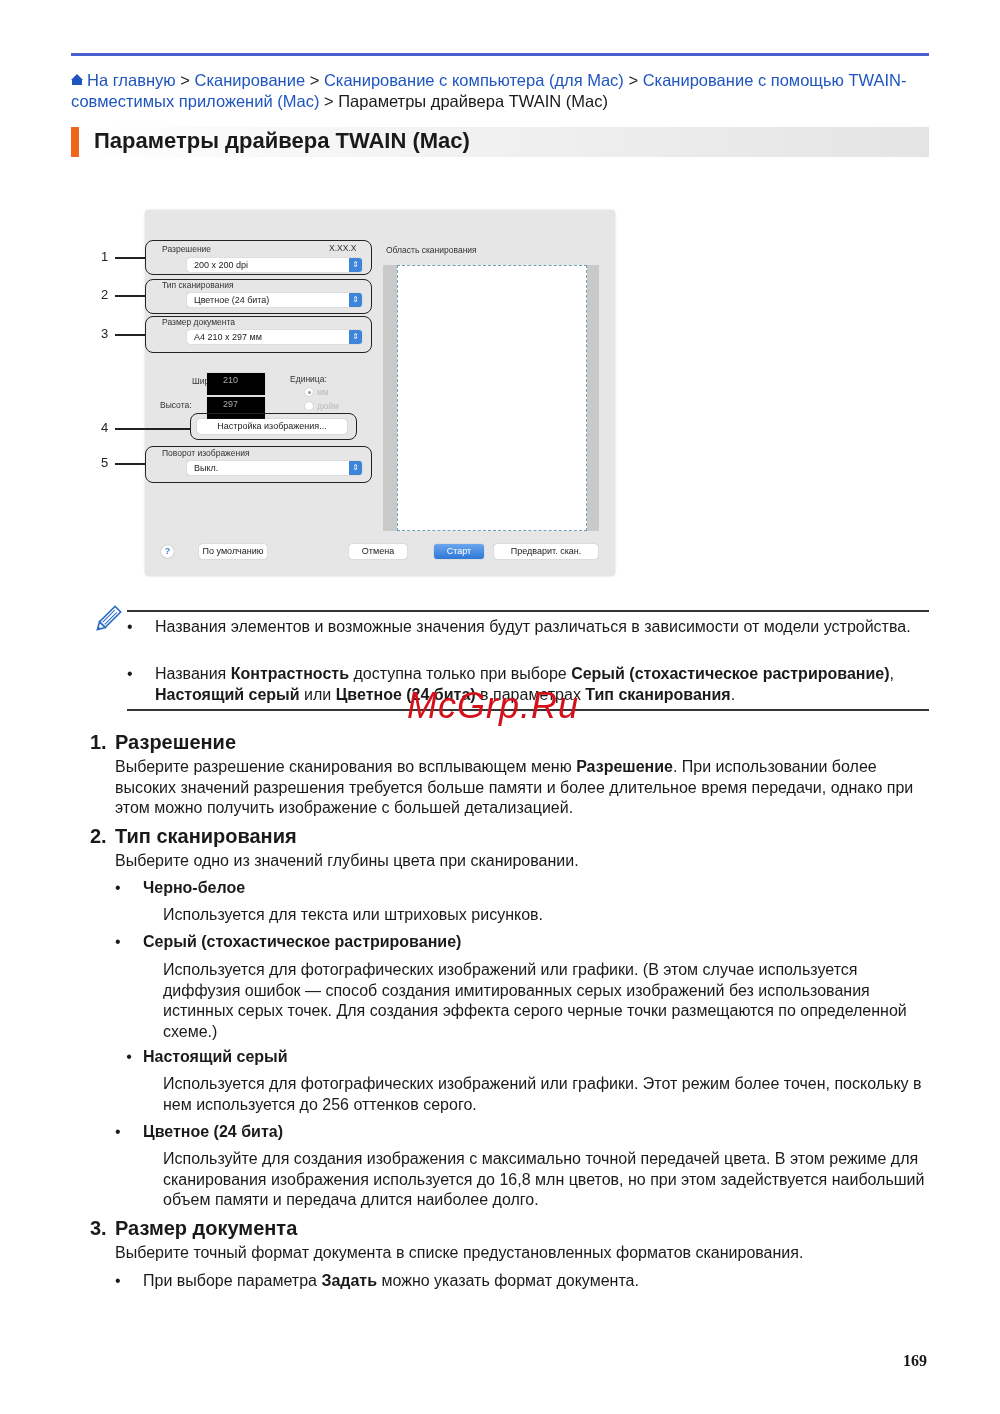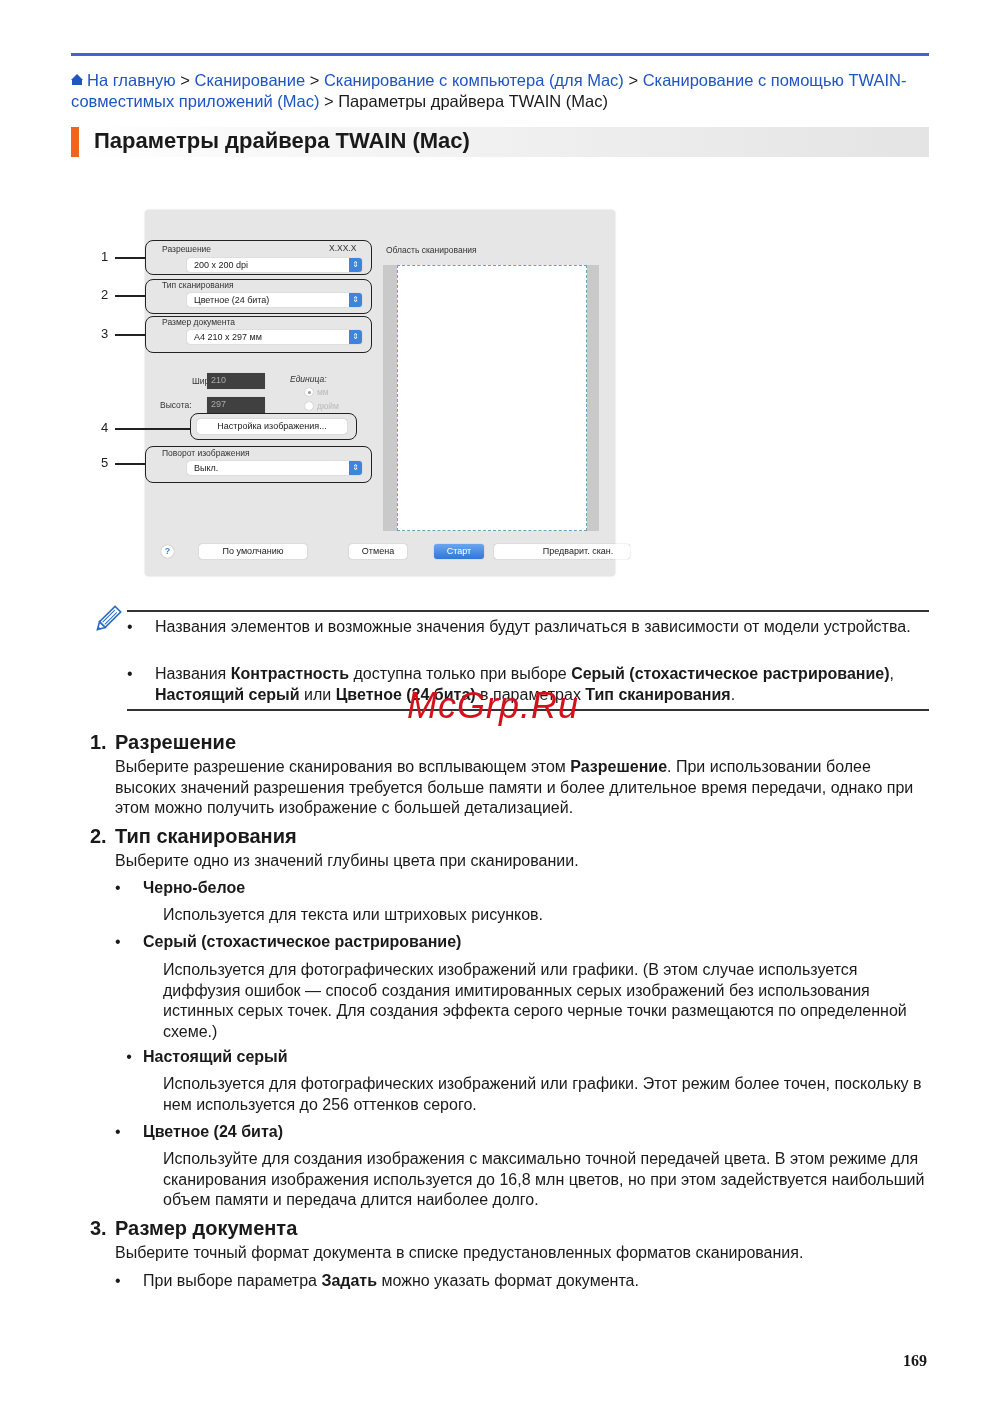--- a/index.html
+++ b/index.html
@@ -12,21 +12,21 @@
   .title-bar { position:absolute; left:71px; top:127px; width:858px; height:30px; background:linear-gradient(to right,#ffffff 0%,#f3f3f3 40%,#e4e4e4 100%); }
   .title-accent { position:absolute; left:0; top:0; width:8px; height:30px; background:#f0641e; }
   .page-title { position:absolute; left:23px; top:1px; font-size:22px; font-weight:bold; color:#1a1a1a; }
 
   
   .dialog { position:absolute; left:145px; top:210px; width:470px; height:366px; background:#e6e6e6; border-radius:4px; box-shadow:0 0 2px #c9c9c9; }
   .dlg-titlebar { height:18px; background:linear-gradient(#ececec,#dedede); border-bottom:1px solid #cfcfcf; text-align:center; font-size:9px; line-height:18px; color:#555; border-radius:4px 4px 0 0; }
   .dlg-label { position:absolute; font-size:8.5px; color:#333; }
   .dlg-select { position:absolute; height:14px; background:#fff; border-radius:3px; box-shadow:0 0 1px #999; font-size:9px; line-height:14px; color:#222; padding-left:7px; box-sizing:border-box; }
   .dlg-select .arrows { position:absolute; right:0; top:0; width:13px; height:14px; background:#3d85d8; border-radius:0 3px 3px 0; color:#fff; font-size:8px; text-align:center; line-height:14px; }
-  .dlg-input { position:absolute; height:16px; background:#404040; font-size:9px; line-height:14px; color:#aaa; padding-left:4px; box-sizing:border-box; box-shadow:0 0 1px #bbb; }
+  .dlg-input { position:absolute; height:22px; background:#000000; font-size:9px; line-height:14px; color:#aaa; padding-left:16px; box-sizing:border-box; box-shadow:0 0 1px #bbb; }
   .dlg-btn { position:absolute; height:15px; background:#fff; border-radius:3px; box-shadow:0 0 1px #888; font-size:9px; line-height:15px; text-align:center; color:#222; }
   .dlg-btn.primary { background:linear-gradient(#6aa6ee,#2f78d6); color:#fff; }
   .radio { position:absolute; width:8px; height:8px; border-radius:50%; background:#fff; box-shadow:0 0 1px #999; }
   .radio.on::after { content:""; position:absolute; left:2.5px; top:2.5px; width:3px; height:3px; background:#999; border-radius:50%; }
   .help-btn { position:absolute; width:13px; height:13px; border-radius:50%; background:#fff; box-shadow:0 0 1px #888; color:#3d85d8; font-size:9px; font-weight:bold; text-align:center; line-height:13px; }
   .scan-area { position:absolute; left:238px; top:55px; width:216px; height:266px; background:#c9c9c9; }
   .scan-paper { position:absolute; left:14px; top:0; width:188px; height:264px; background:#fff; border:1px dashed #6aa0b8; }
 
   .callout-box { position:absolute; border:1.5px solid #222; border-radius:8px; }
   .callout-num { position:absolute; font-size:13px; color:#222; }
@@ -81,41 +81,41 @@
   <div class="dlg-select" style="left:42px;top:83px;width:175px;"><span>Цветное (24 бита)</span><span class="arrows">⇕</span></div>
 
   <div class="dlg-label" style="left:17px;top:107px;">Размер документа</div>
   <div class="dlg-select" style="left:42px;top:120px;width:175px;"><span>A4  210 x 297 мм</span><span class="arrows">⇕</span></div>
 
   <div class="dlg-label" style="left:15px;top:166px;padding-left:32px;">Ширина:</div>
   <div class="dlg-input" style="left:62px;top:163px;width:58px;">210</div>
   <div class="dlg-label" style="left:15px;top:190px;">Высота:</div>
   <div class="dlg-input" style="left:62px;top:187px;width:58px;">297</div>
 
-  <div class="dlg-label" style="left:145px;top:164px;font-style:italic;">Единица:</div>
+  <div class="dlg-label" style="left:145px;top:164px;">Единица:</div>
   <div class="radio on" style="left:160px;top:178px;"></div>
   <div class="dlg-label" style="left:172px;top:177px;color:#bbb;">мм</div>
   <div class="radio" style="left:160px;top:192px;"></div>
   <div class="dlg-label" style="left:172px;top:191px;color:#bbb;">дюйм</div>
 
   <div class="dlg-btn" style="left:52px;top:209px;width:150px;">Настройка изображения...</div>
 
   <div class="dlg-label" style="left:17px;top:238px;">Поворот изображения</div>
   <div class="dlg-select" style="left:42px;top:251px;width:175px;"><span>Выкл.</span><span class="arrows">⇕</span></div>
 
   <div class="dlg-label" style="left:241px;top:35px;">Область сканирования</div>
   <div class="scan-area">
     <div class="scan-paper"></div>
   </div>
 
   <div class="help-btn" style="left:16px;top:335px;">?</div>
-  <div class="dlg-btn" style="left:54px;top:334px;width:108px;">По умолчанию</div>
+  <div class="dlg-btn" style="left:54px;top:334px;width:68px;">По умолчанию</div>
   <div class="dlg-btn" style="left:204px;top:334px;width:58px;">Отмена</div>
   <div class="dlg-btn primary" style="left:289px;top:334px;width:50px;">Старт</div>
-  <div class="dlg-btn" style="left:349px;top:334px;width:104px;padding-left:32px;">Предварит. скан.</div>
+  <div class="dlg-btn" style="left:349px;top:334px;width:104px;">Предварит. скан.</div>
 </div>
 
 <div class="callout-box" style="left:145px;top:240px;width:225px;height:33px;"></div>
 <div class="callout-box" style="left:145px;top:279px;width:225px;height:33px;"></div>
 <div class="callout-box" style="left:145px;top:316px;width:225px;height:35px;"></div>
 <div class="callout-box" style="left:190px;top:413px;width:165px;height:25px;"></div>
 <div class="callout-box" style="left:145px;top:446px;width:225px;height:35px;"></div>
 
 <div class="callout-num" style="left:101px;top:249px;">1</div>
 <div class="callout-line" style="left:115px;top:257px;width:30px;"></div>
@@ -145,21 +145,21 @@
 </div>
 <div class="note" style="top:663px;">
   <span class="bullet">•</span>
   <span class="txt"><span>Названия </span><b>Контрастность</b><span> доступна только при выборе </span><b>Серый (стохастическое растрирование)</b><span>, </span><b>Настоящий серый</b><span> или </span><b>Цветное (24 бита)</b><span> в параметрах </span><b>Тип сканирования</b><span>.</span></span>
 </div>
 <div class="rule" style="left:127px;top:709px;width:802px;"></div>
 
 <div class="watermark">McGrp.Ru</div>
 
 <div class="sec-head" style="top:731px;"><span class="num">1.</span><span>Разрешение</span></div>
-<div class="para" style="top:757px;"><span>Выберите разрешение сканирования во всплывающем этом </span><b>Разрешение</b><span>. При использовании более высоких значений разрешения требуется больше памяти и более длительное время передачи, однако при этом можно получить изображение с большей детализацией.</span></div>
+<div class="para" style="top:757px;"><span>Выберите разрешение сканирования во всплывающем меню </span><b>Разрешение</b><span>. При использовании более высоких значений разрешения требуется больше памяти и более длительное время передачи, однако при этом можно получить изображение с большей детализацией.</span></div>
 
 <div class="sec-head" style="top:825px;"><span class="num">2.</span><span>Тип сканирования</span></div>
 <div class="para" style="top:851px;">Выберите одно из значений глубины цвета при сканировании.</div>
 
 <div class="sub-head" style="top:879px;"><span class="dot">•</span><span>Черно-белое</span></div>
 <div class="sub-para" style="top:905px;">Используется для текста или штриховых рисунков.</div>
 
 <div class="sub-head" style="top:933px;"><span class="dot">•</span><span>Серый (стохастическое растрирование)</span></div>
 <div class="sub-para" style="top:960px;">Используется для фотографических изображений или графики. (В этом случае используется диффузия ошибок — способ создания имитированных серых изображений без использования истинных серых точек. Для создания эффекта серого черные точки размещаются по определенной схеме.)</div>
 

